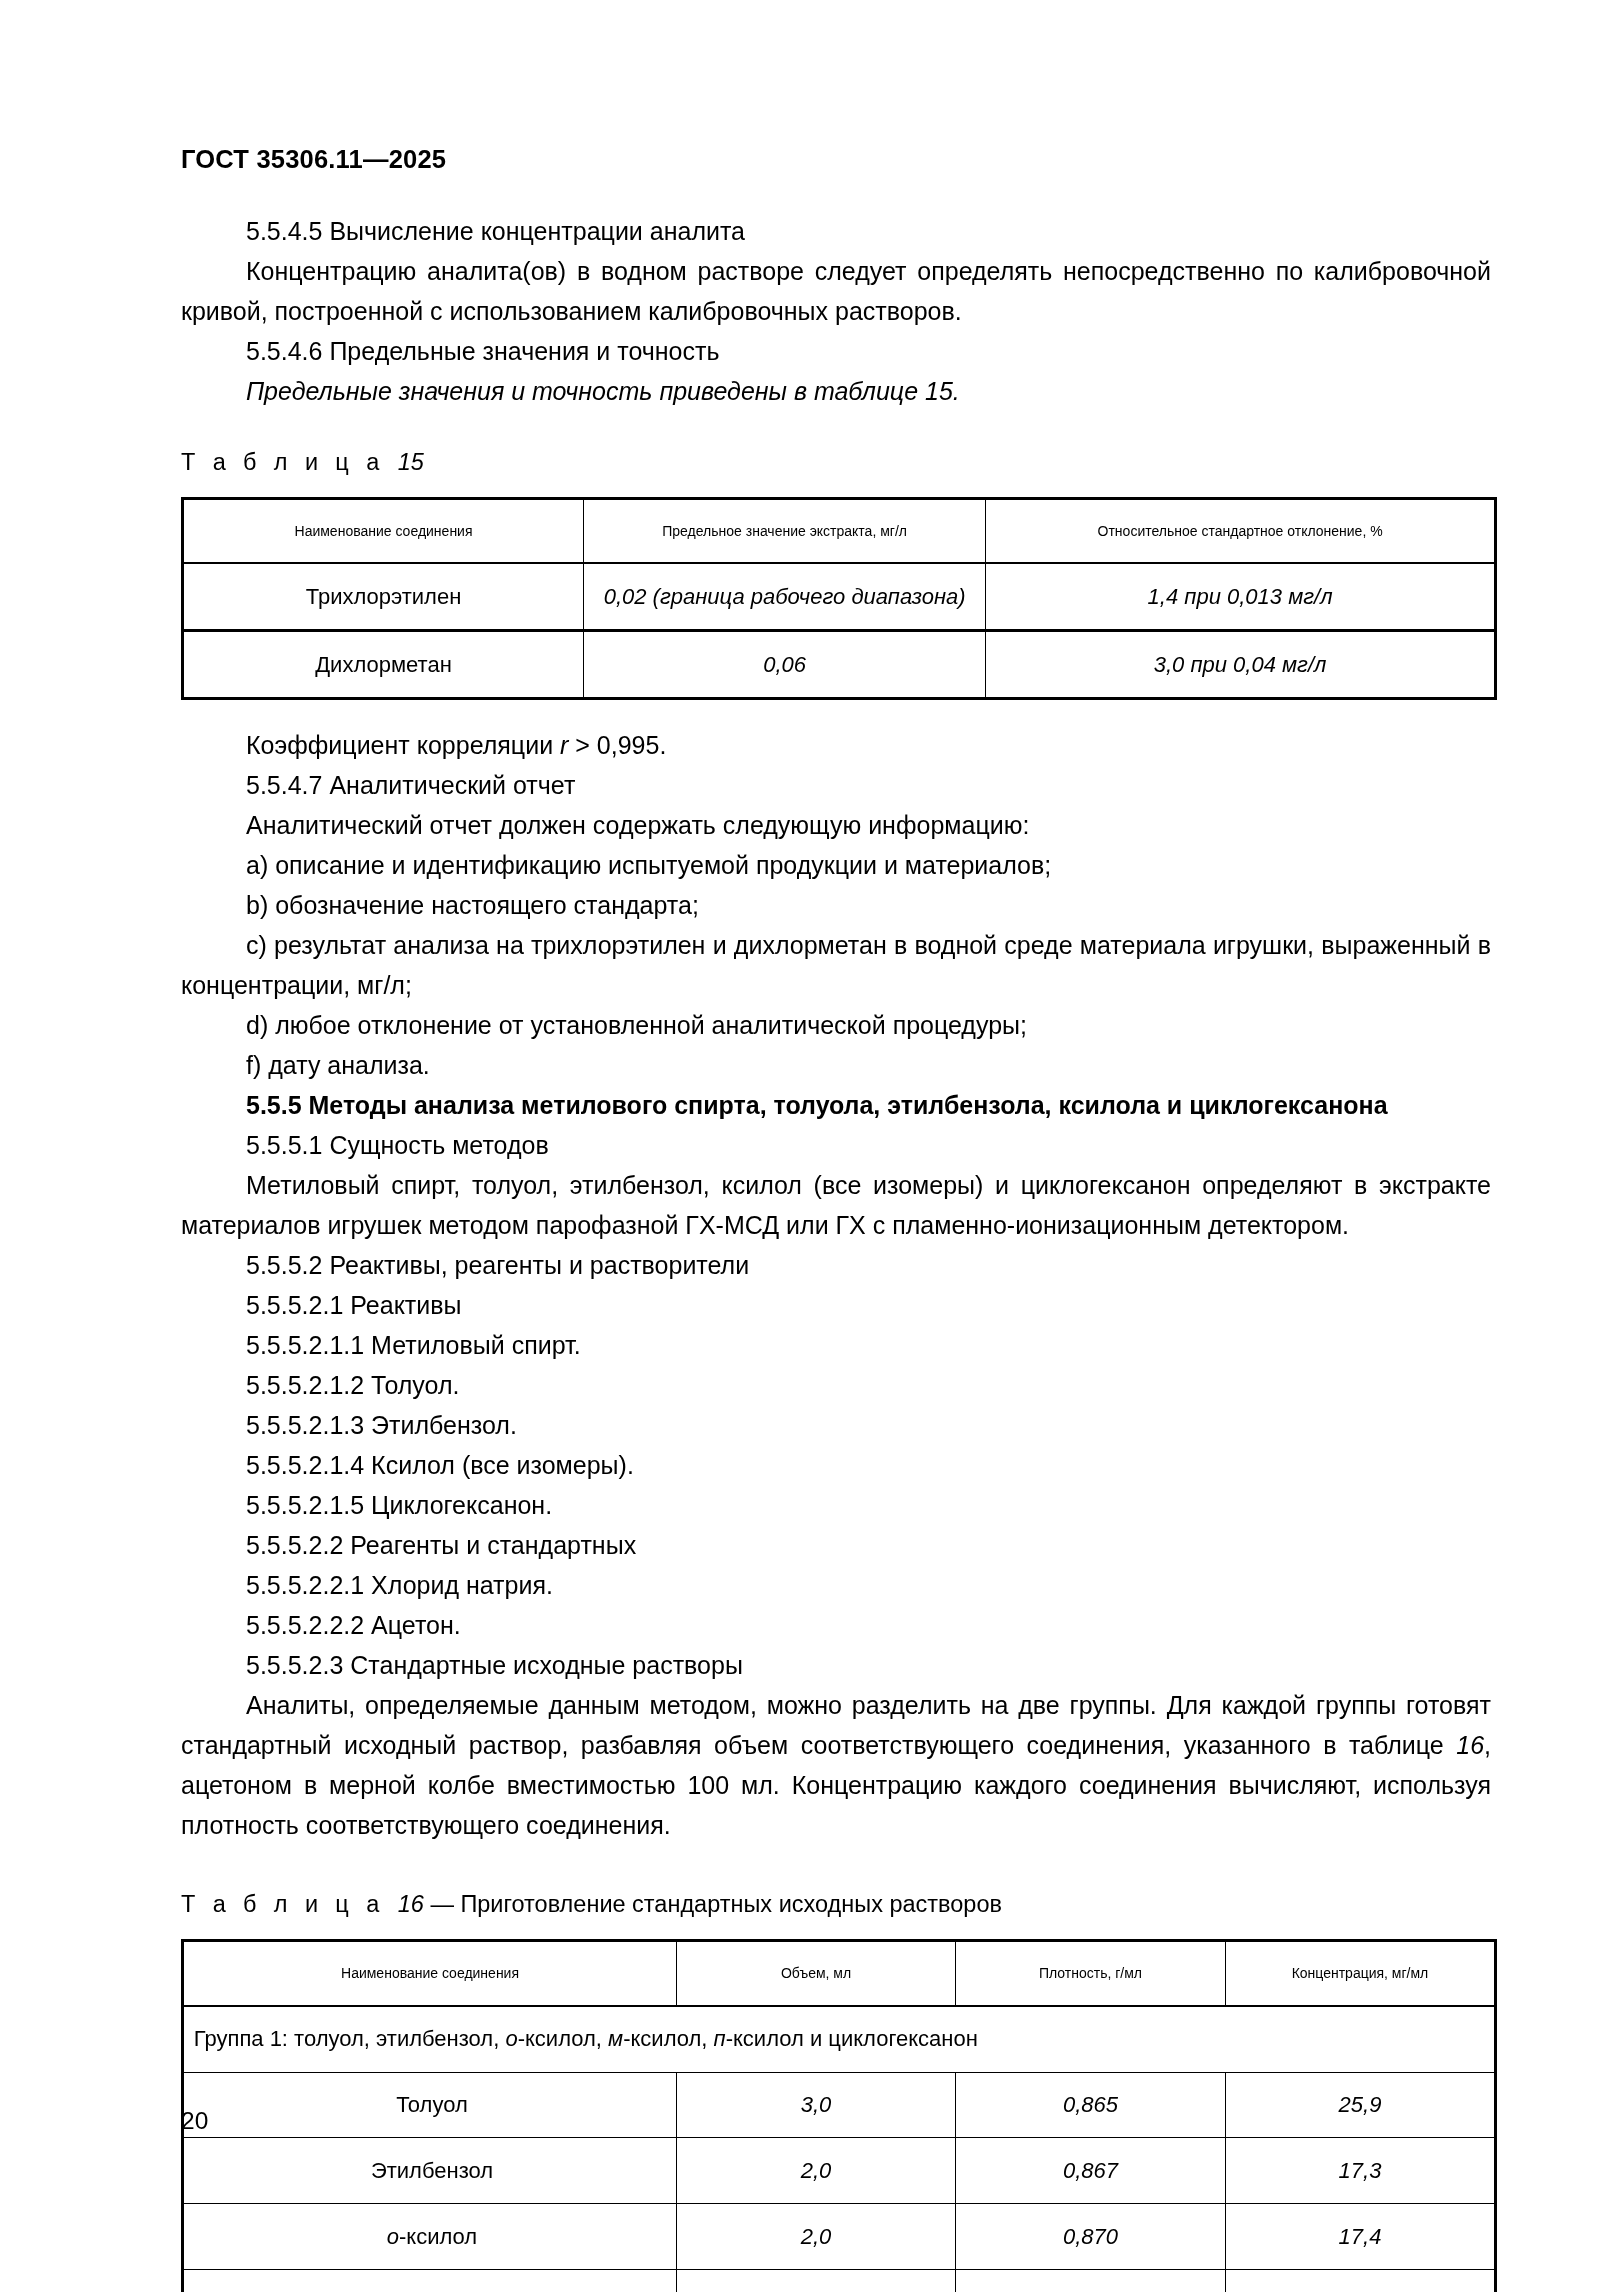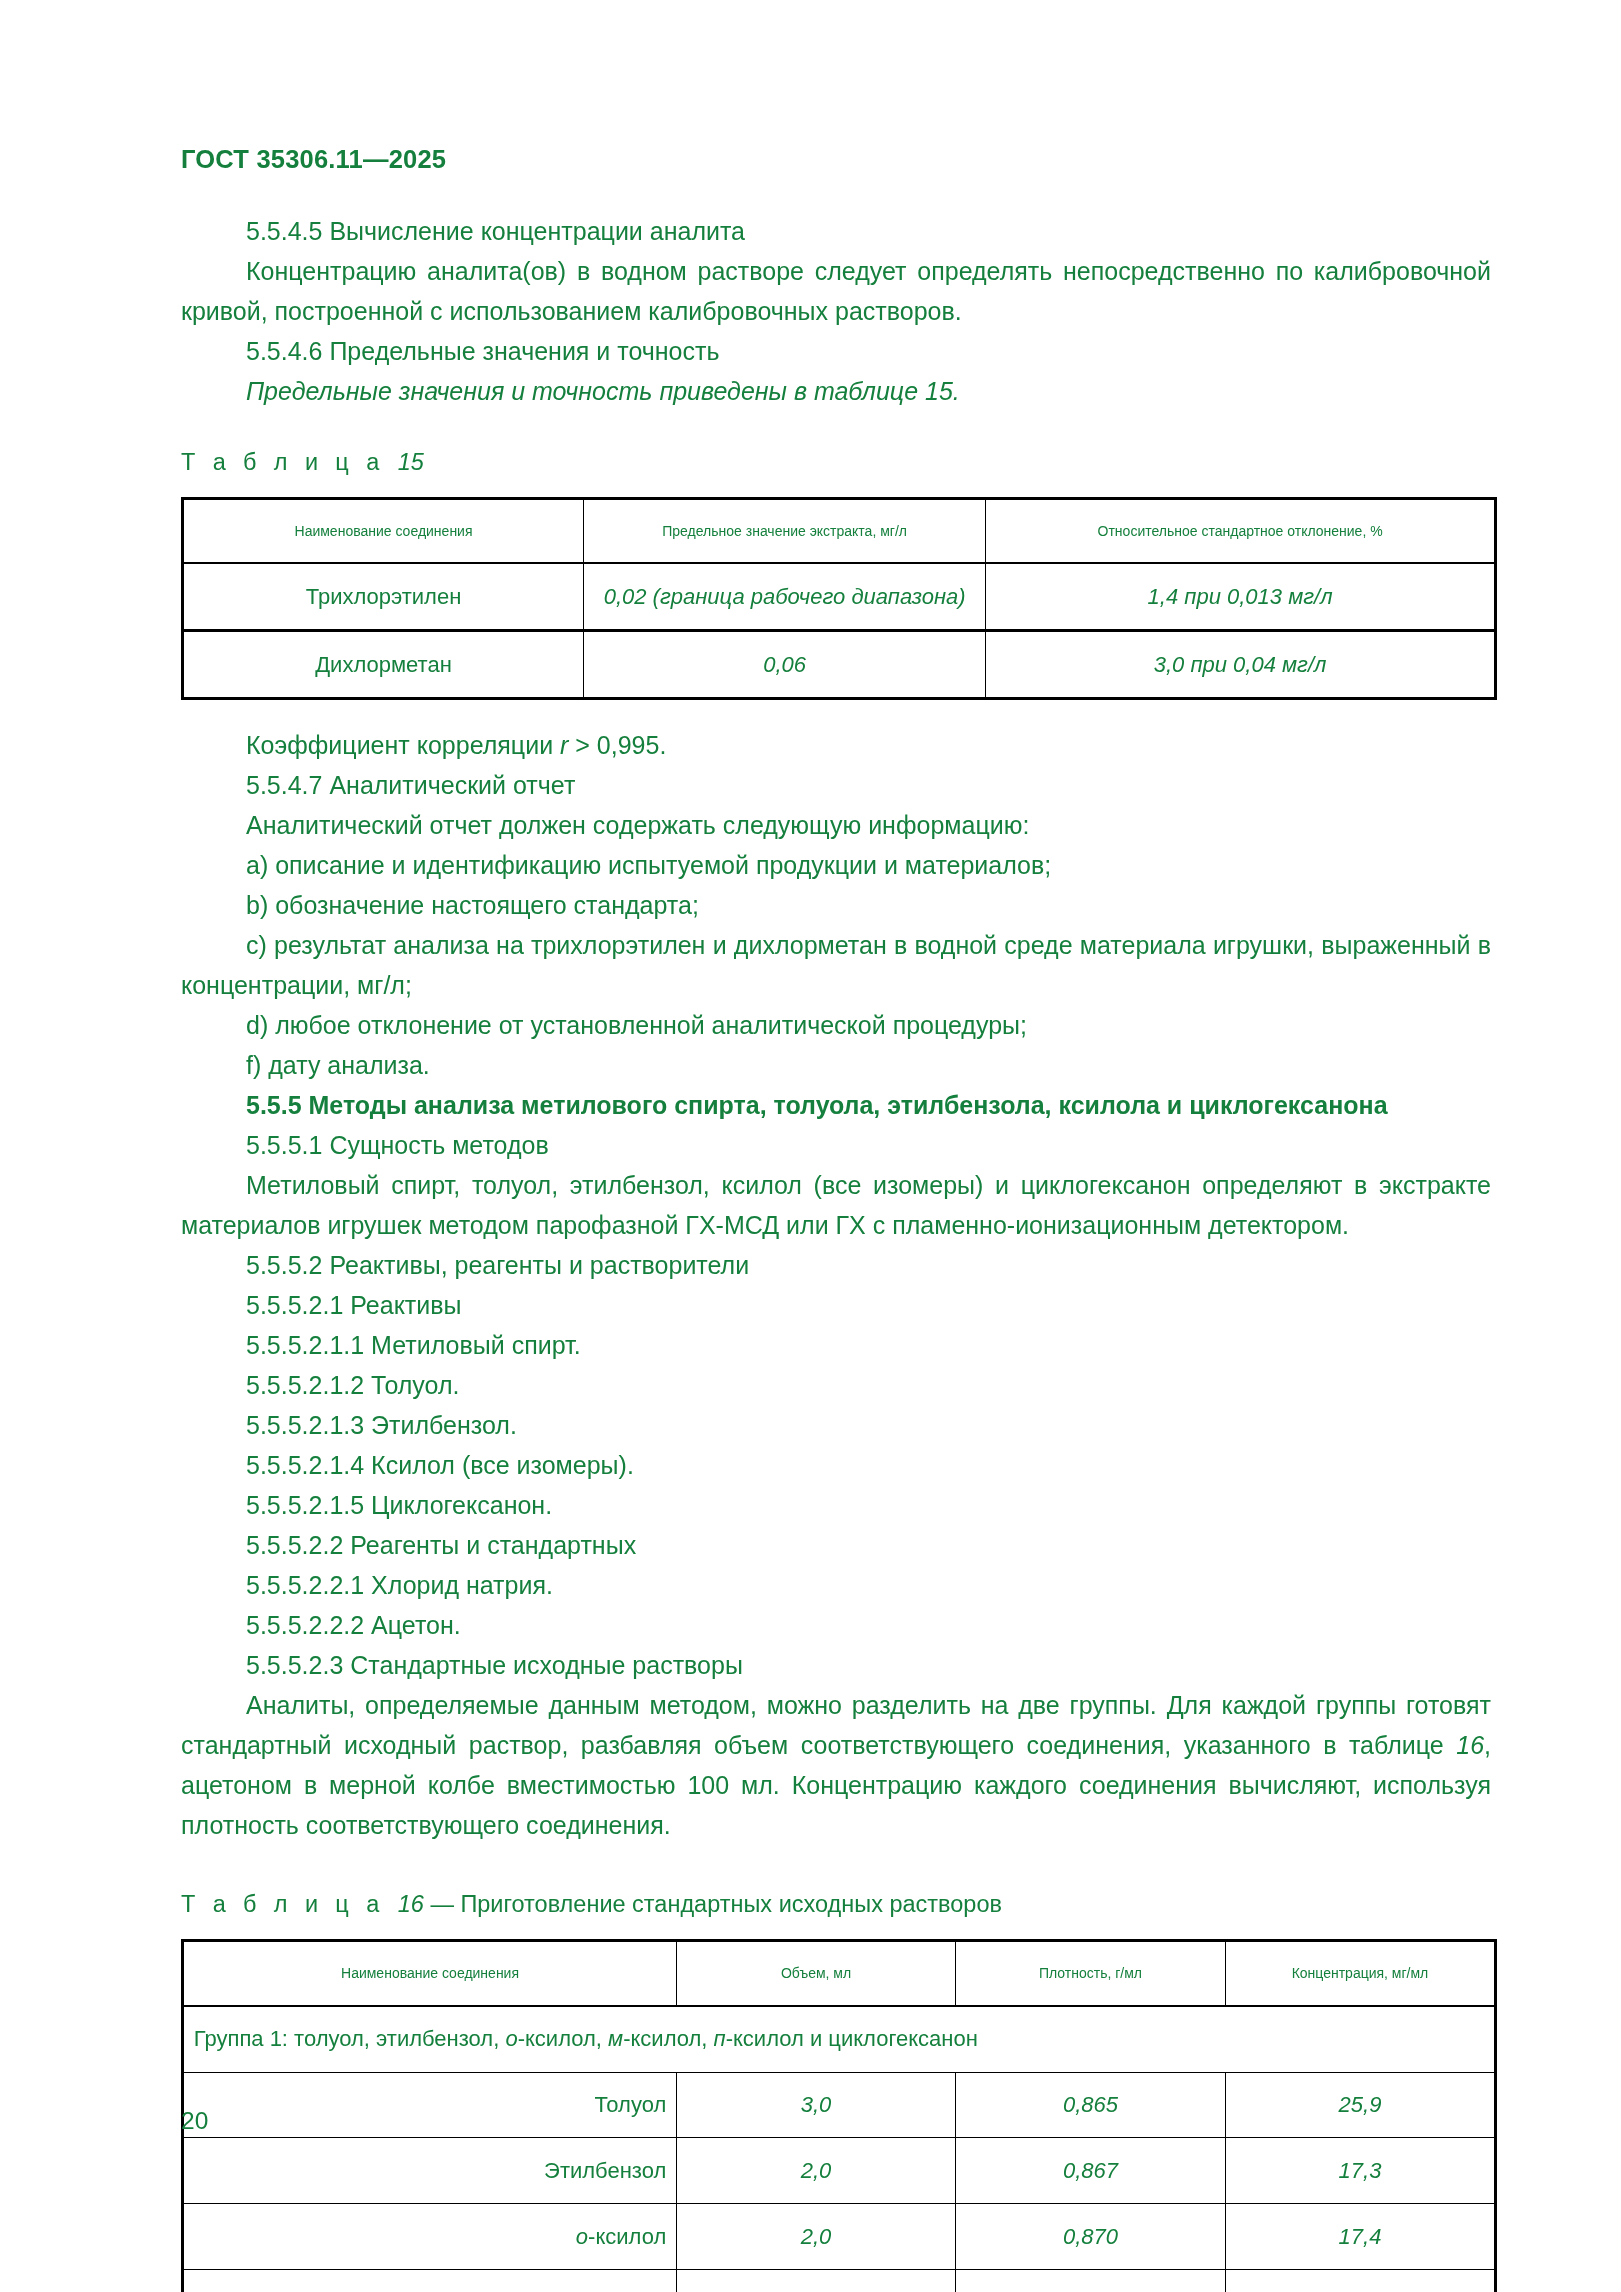--- a/index.html
+++ b/index.html
@@ -6,21 +6,21 @@
     margin: 0;
     padding: 0;
     background: #ffffff;
   }
   .page {
     position: relative;
     width: 1621px;
     height: 2293px;
     background: #ffffff;
     font-family: "Liberation Sans", sans-serif;
-    color: #15803d;
+    color: #000000;
     overflow: hidden;
     box-sizing: border-box;
   }
 
   
   .doc-header {
     position: absolute;
     left: 181px;
     top: 145px;
     font-size: 25.5px;
@@ -82,21 +82,21 @@
     font-size: 14px;
     height: 55px;
     padding: 3.9px 7.8px;
     border-bottom: 2.9px double #000;
   }
   table.gost tbody td {
     height: 57px;
     padding: 3.9px 9.8px;
   }
   table.gost td.c { text-align: center; font-style: italic; }
-  table.gost td.l { text-align: right; padding-left: 13.7px; }
+  table.gost td.l { text-align: center; padding-left: 13.7px; }
   table.gost td.ctr-name { text-align: center; }
 
   
   .tblwrap {
     width: 1310px;
     border-top: 3.4px solid #000;
     border-bottom: 3.4px solid #000;
     border-left: 3.4px solid #000;
     border-right: 3.4px solid #000;
     box-sizing: content-box;

